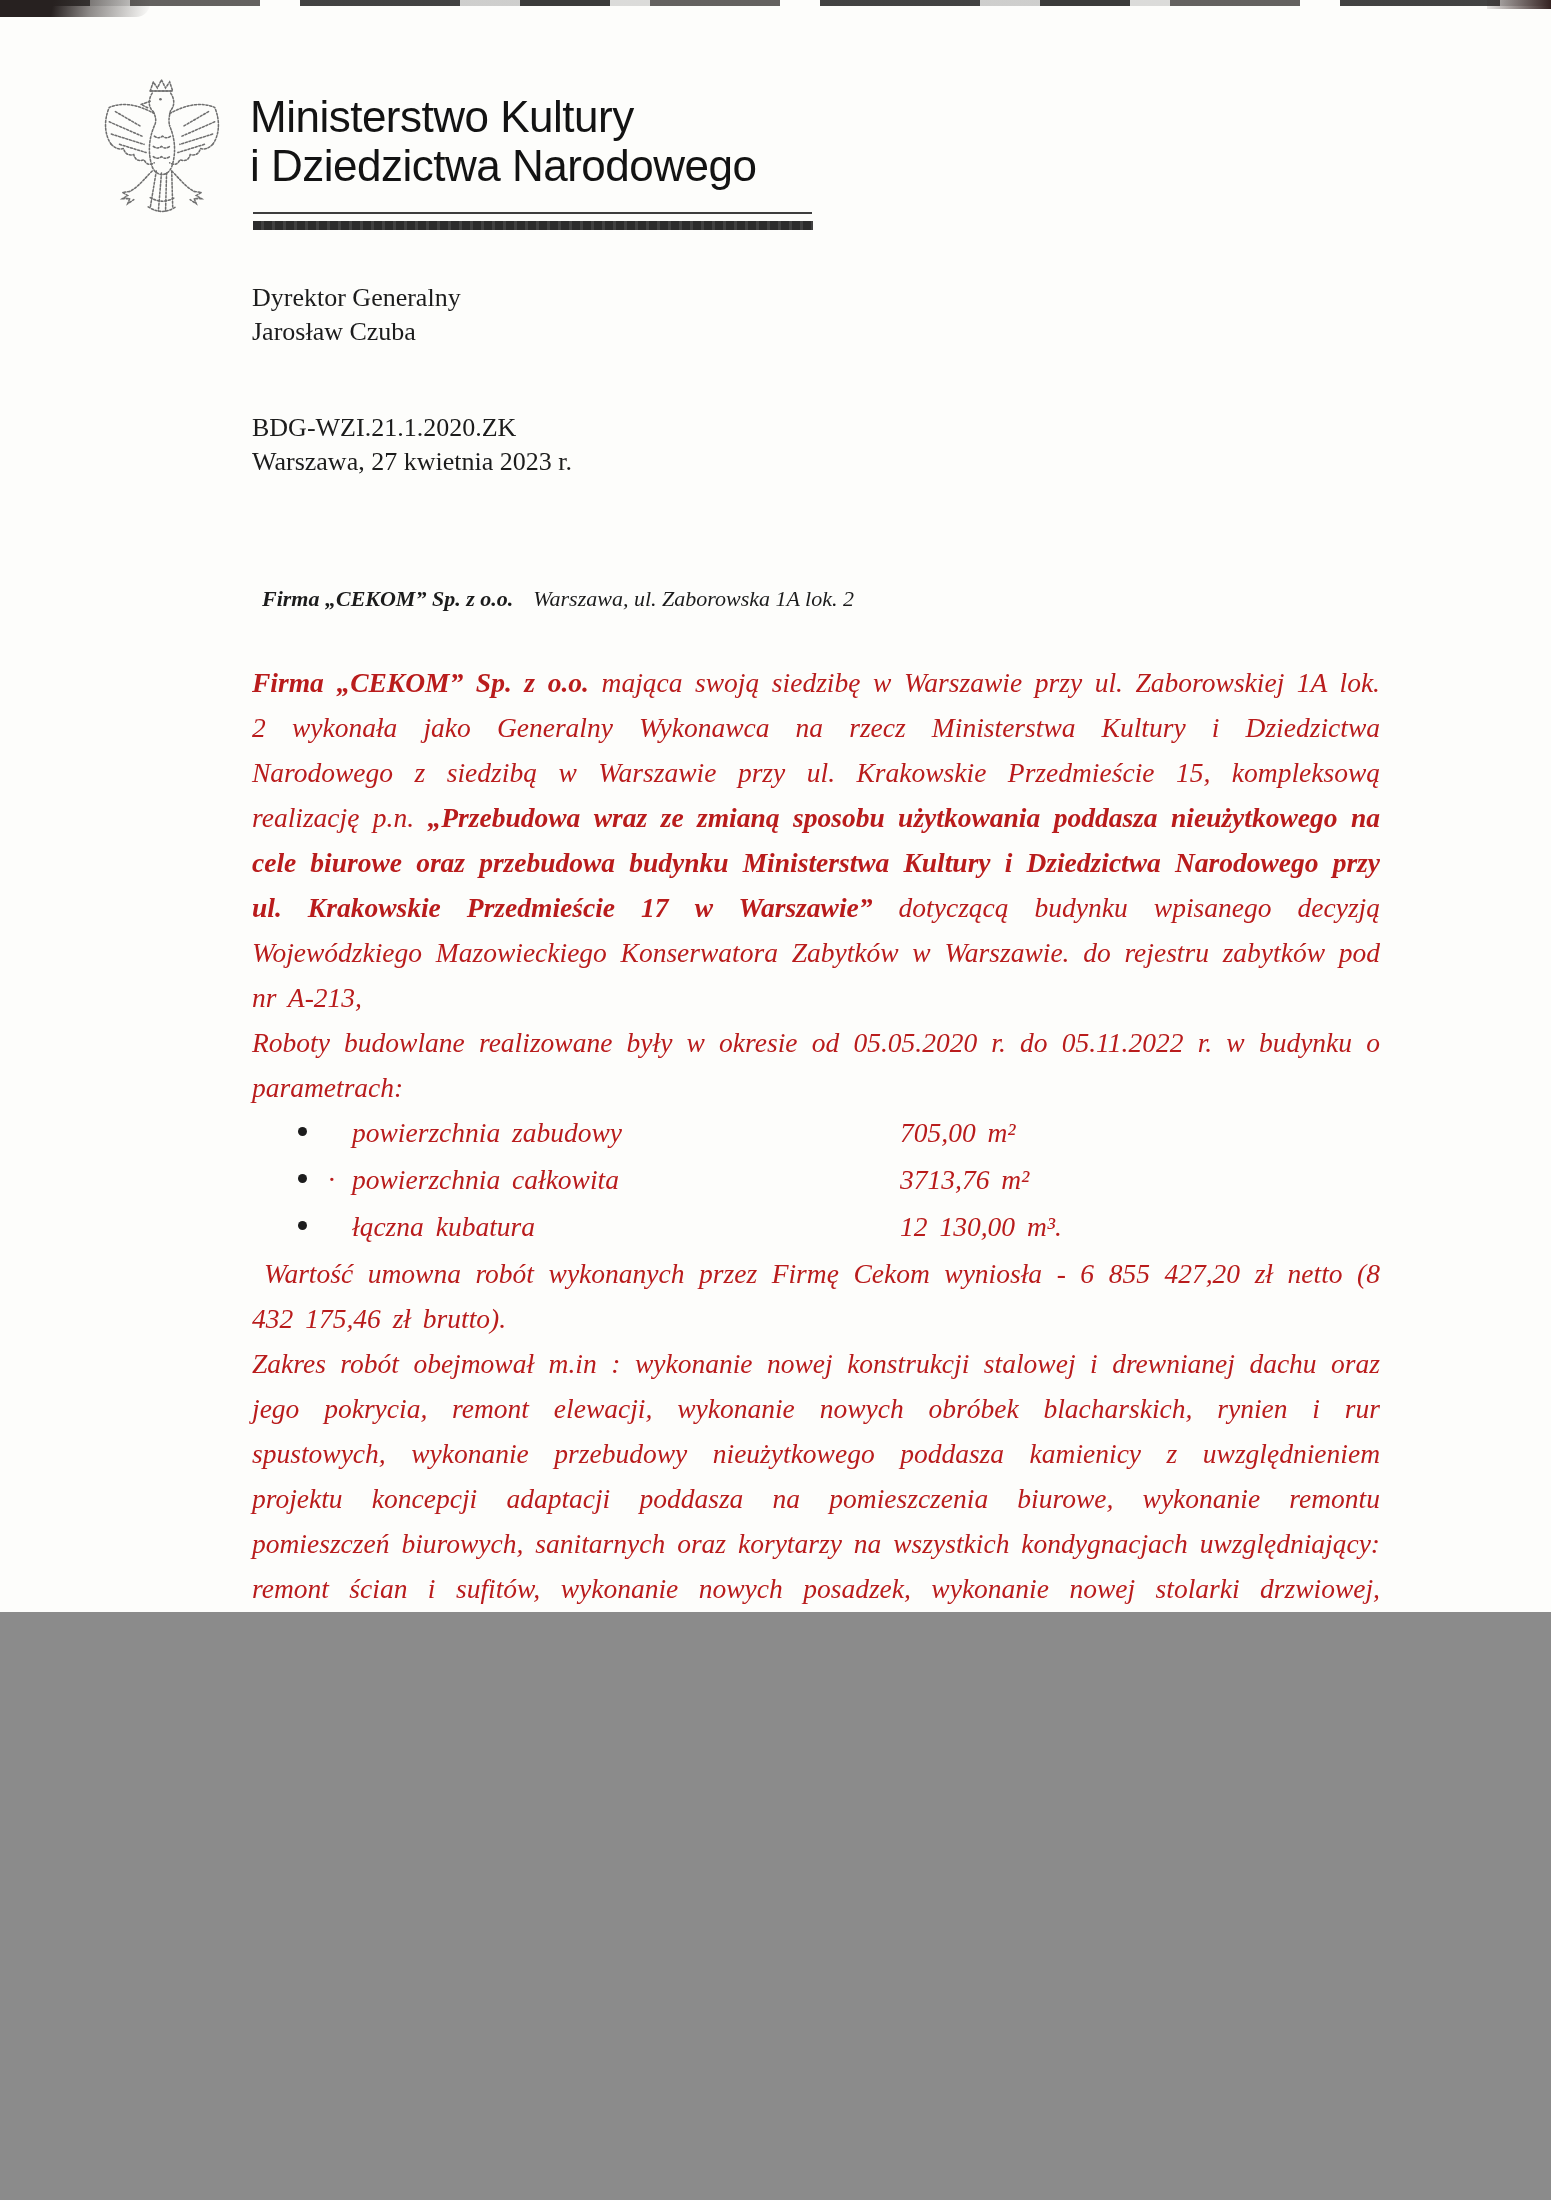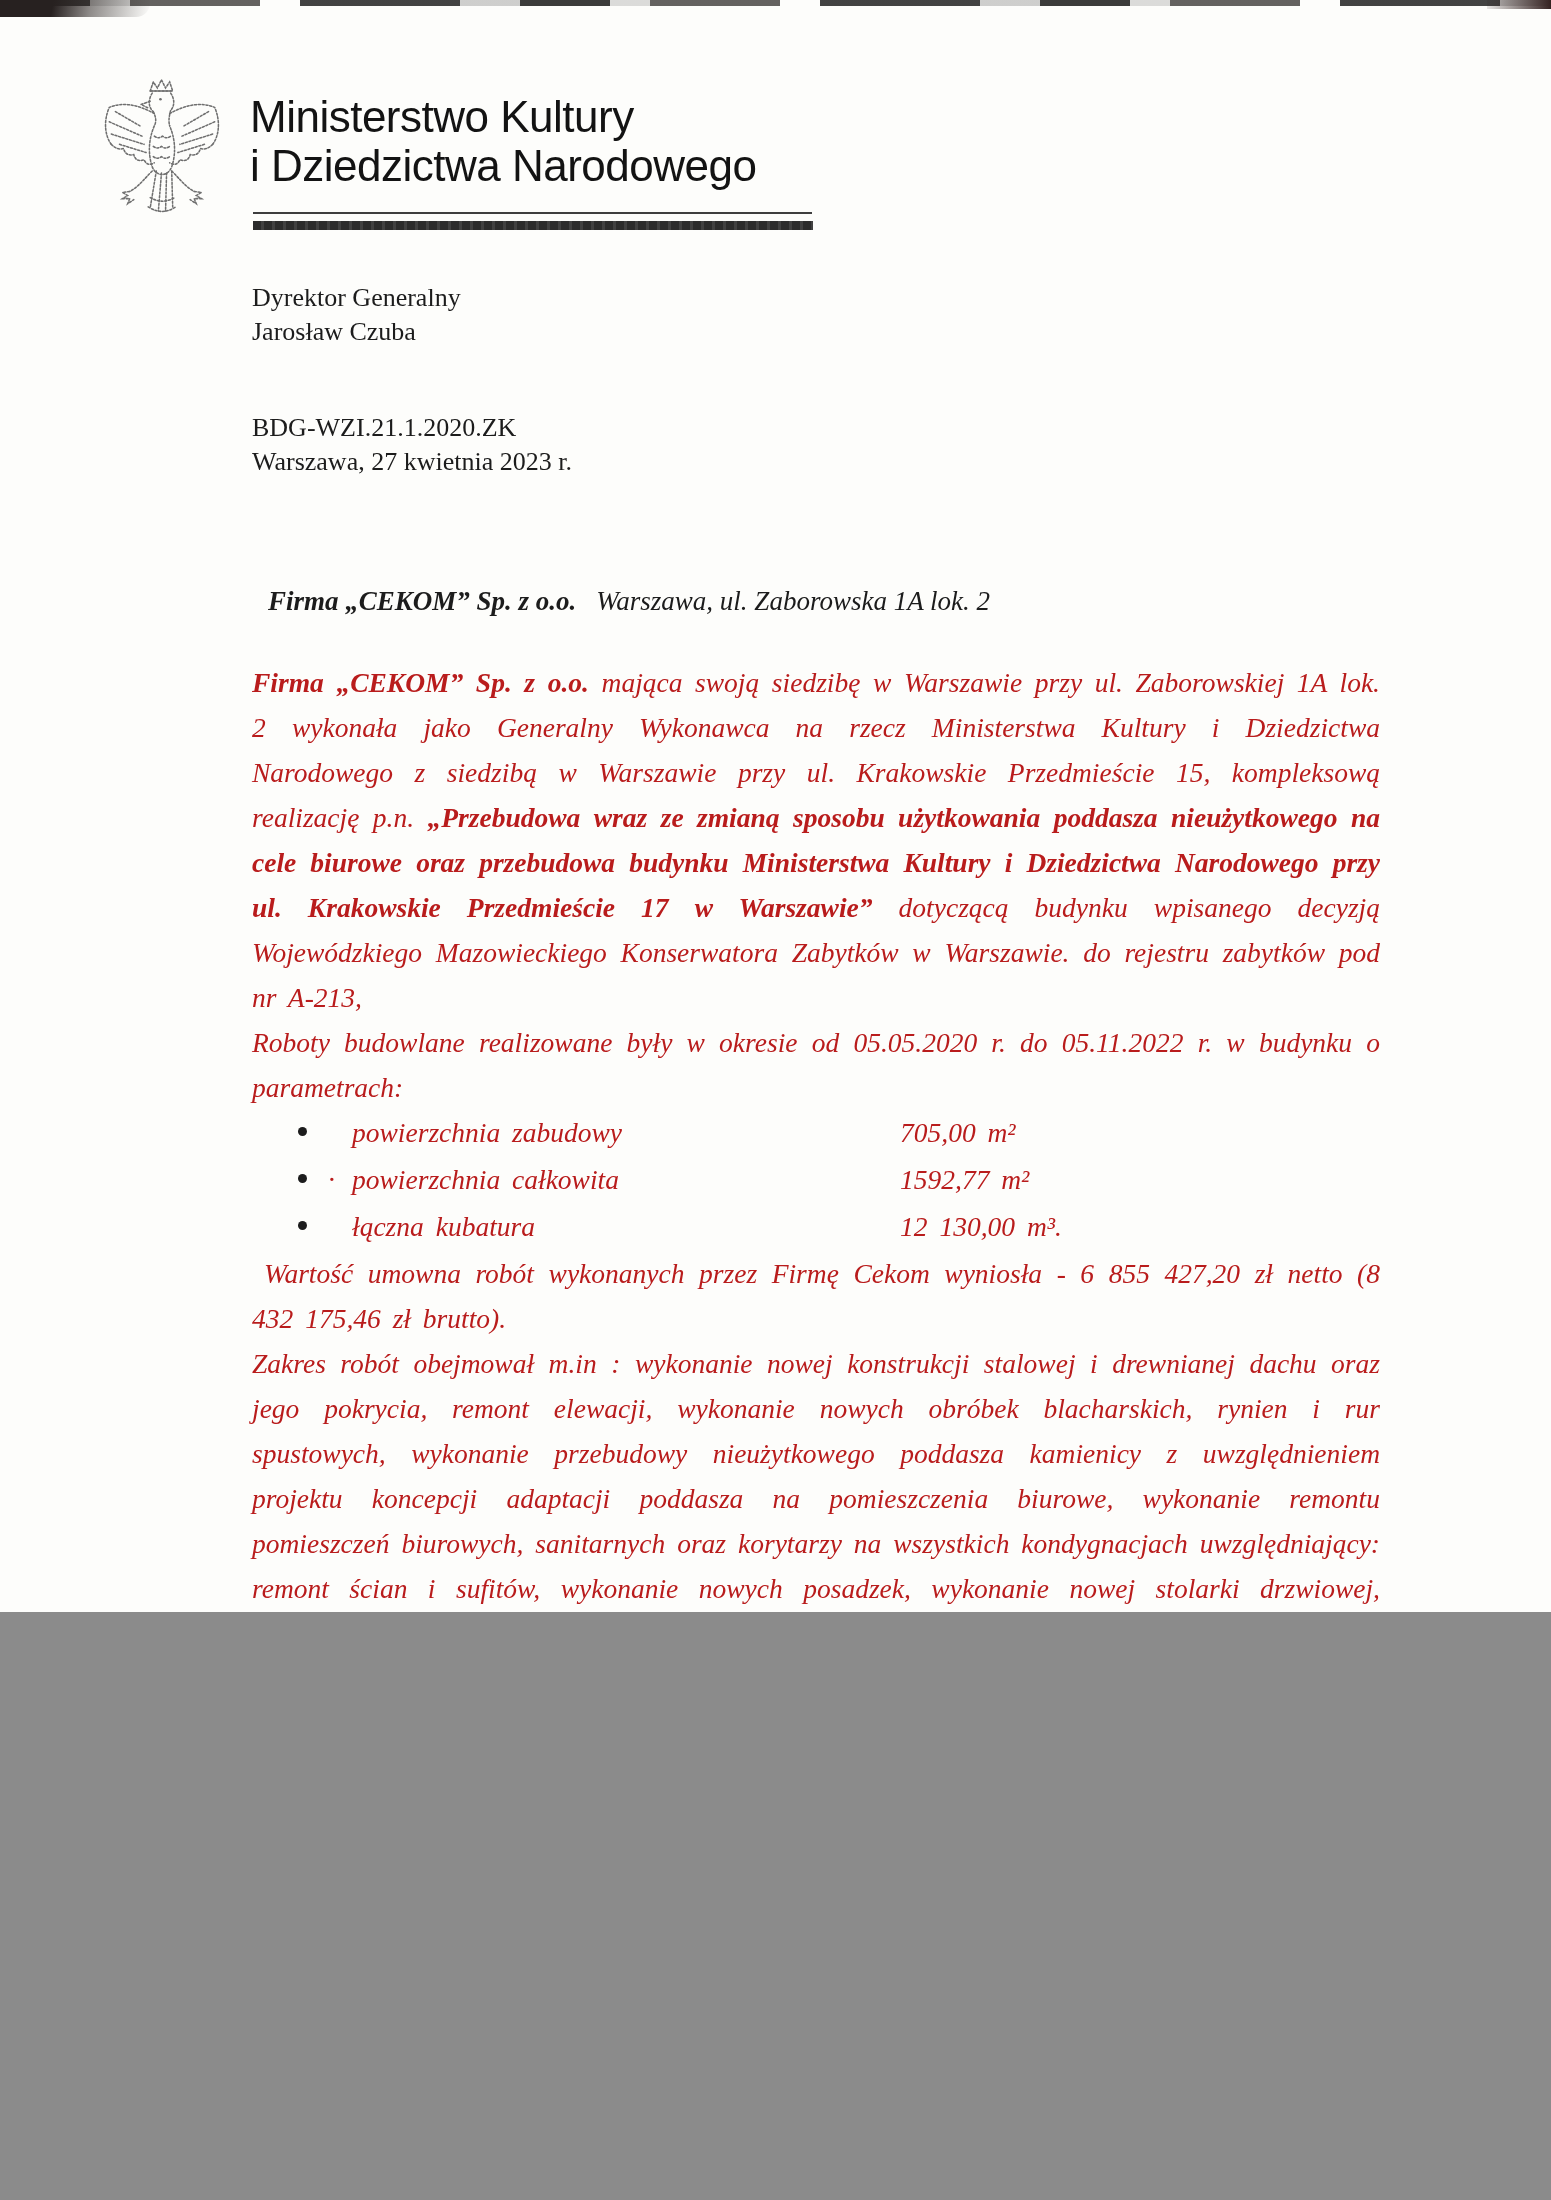--- a/index.html
+++ b/index.html
@@ -38,21 +38,21 @@
     letter-spacing:-0.5px;white-space:nowrap;
   }
   .rule-thin{position:absolute;left:253px;top:212px;width:559px;height:2px;background:#3e3e3e;}
   .rule-thick{
     position:absolute;left:253px;top:221px;width:560px;height:9px;
     background:repeating-linear-gradient(90deg,#2c2c2c 0 8px,#414141 8px 11px);
   }
   
   .sender{position:absolute;left:252px;top:281px;font-size:26px;line-height:34px;}
   .ref{position:absolute;left:252px;top:411px;font-size:26px;line-height:34px;}
-  .addressee{position:absolute;left:268px;top:586px;font-size:27px;font-style:italic;white-space:nowrap;}
+  .addressee{position:absolute;left:262px;top:586px;font-size:22px;font-style:italic;white-space:nowrap;}
   .addressee .addr-gap{margin-left:20px;}
   .bi{font-weight:bold;font-style:italic;}
   
   .body{
     position:absolute;left:252px;top:660px;width:1128px;
     font-size:27.5px;font-style:italic;line-height:45px;
     text-align:justify;word-spacing:5px;color:#b91c1c;
   }
   .body p{margin:0;}
   .p-indent{text-indent:12px;}
@@ -145,21 +145,21 @@
       <li>
         <span class="dot"></span>
         <span class="mark"></span>
         <span class="lbl">powierzchnia zabudowy</span>
         <span class="val">705,00 m²</span>
       </li>
       <li>
         <span class="dot"></span>
         <span class="mark">·</span>
         <span class="lbl">powierzchnia całkowita</span>
-        <span class="val">1592,77 m²</span>
+        <span class="val">3713,76 m²</span>
       </li>
       <li>
         <span class="dot"></span>
         <span class="mark"></span>
         <span class="lbl">łączna kubatura</span>
         <span class="val">12 130,00 m³.</span>
       </li>
     </ul>
     <p class="p-indent">Wartość umowna robót wykonanych przez Firmę Cekom  wyniosła - 6 855 427,20 zł netto  (8 432 175,46 zł brutto).</p>
     <p>Zakres robót obejmował  m.in : wykonanie nowej konstrukcji stalowej i drewnianej dachu oraz jego pokrycia, remont elewacji, wykonanie nowych obróbek blacharskich, rynien i rur spustowych, wykonanie przebudowy nieużytkowego poddasza kamienicy z uwzględnieniem projektu koncepcji adaptacji poddasza na pomieszczenia biurowe, wykonanie remontu pomieszczeń biurowych, sanitarnych oraz korytarzy na wszystkich kondygnacjach uwzględniający: remont ścian i sufitów, wykonanie nowych posadzek, wykonanie nowej stolarki drzwiowej, wykonanie nowych parapetów, wykonanie żelbetowych schodów oraz ich stalowej konstrukcji wsporczej, montaż ślusarki aluminiowej, renowację żeliwnych detali architektonicznych, montaż balustrad.</p>

